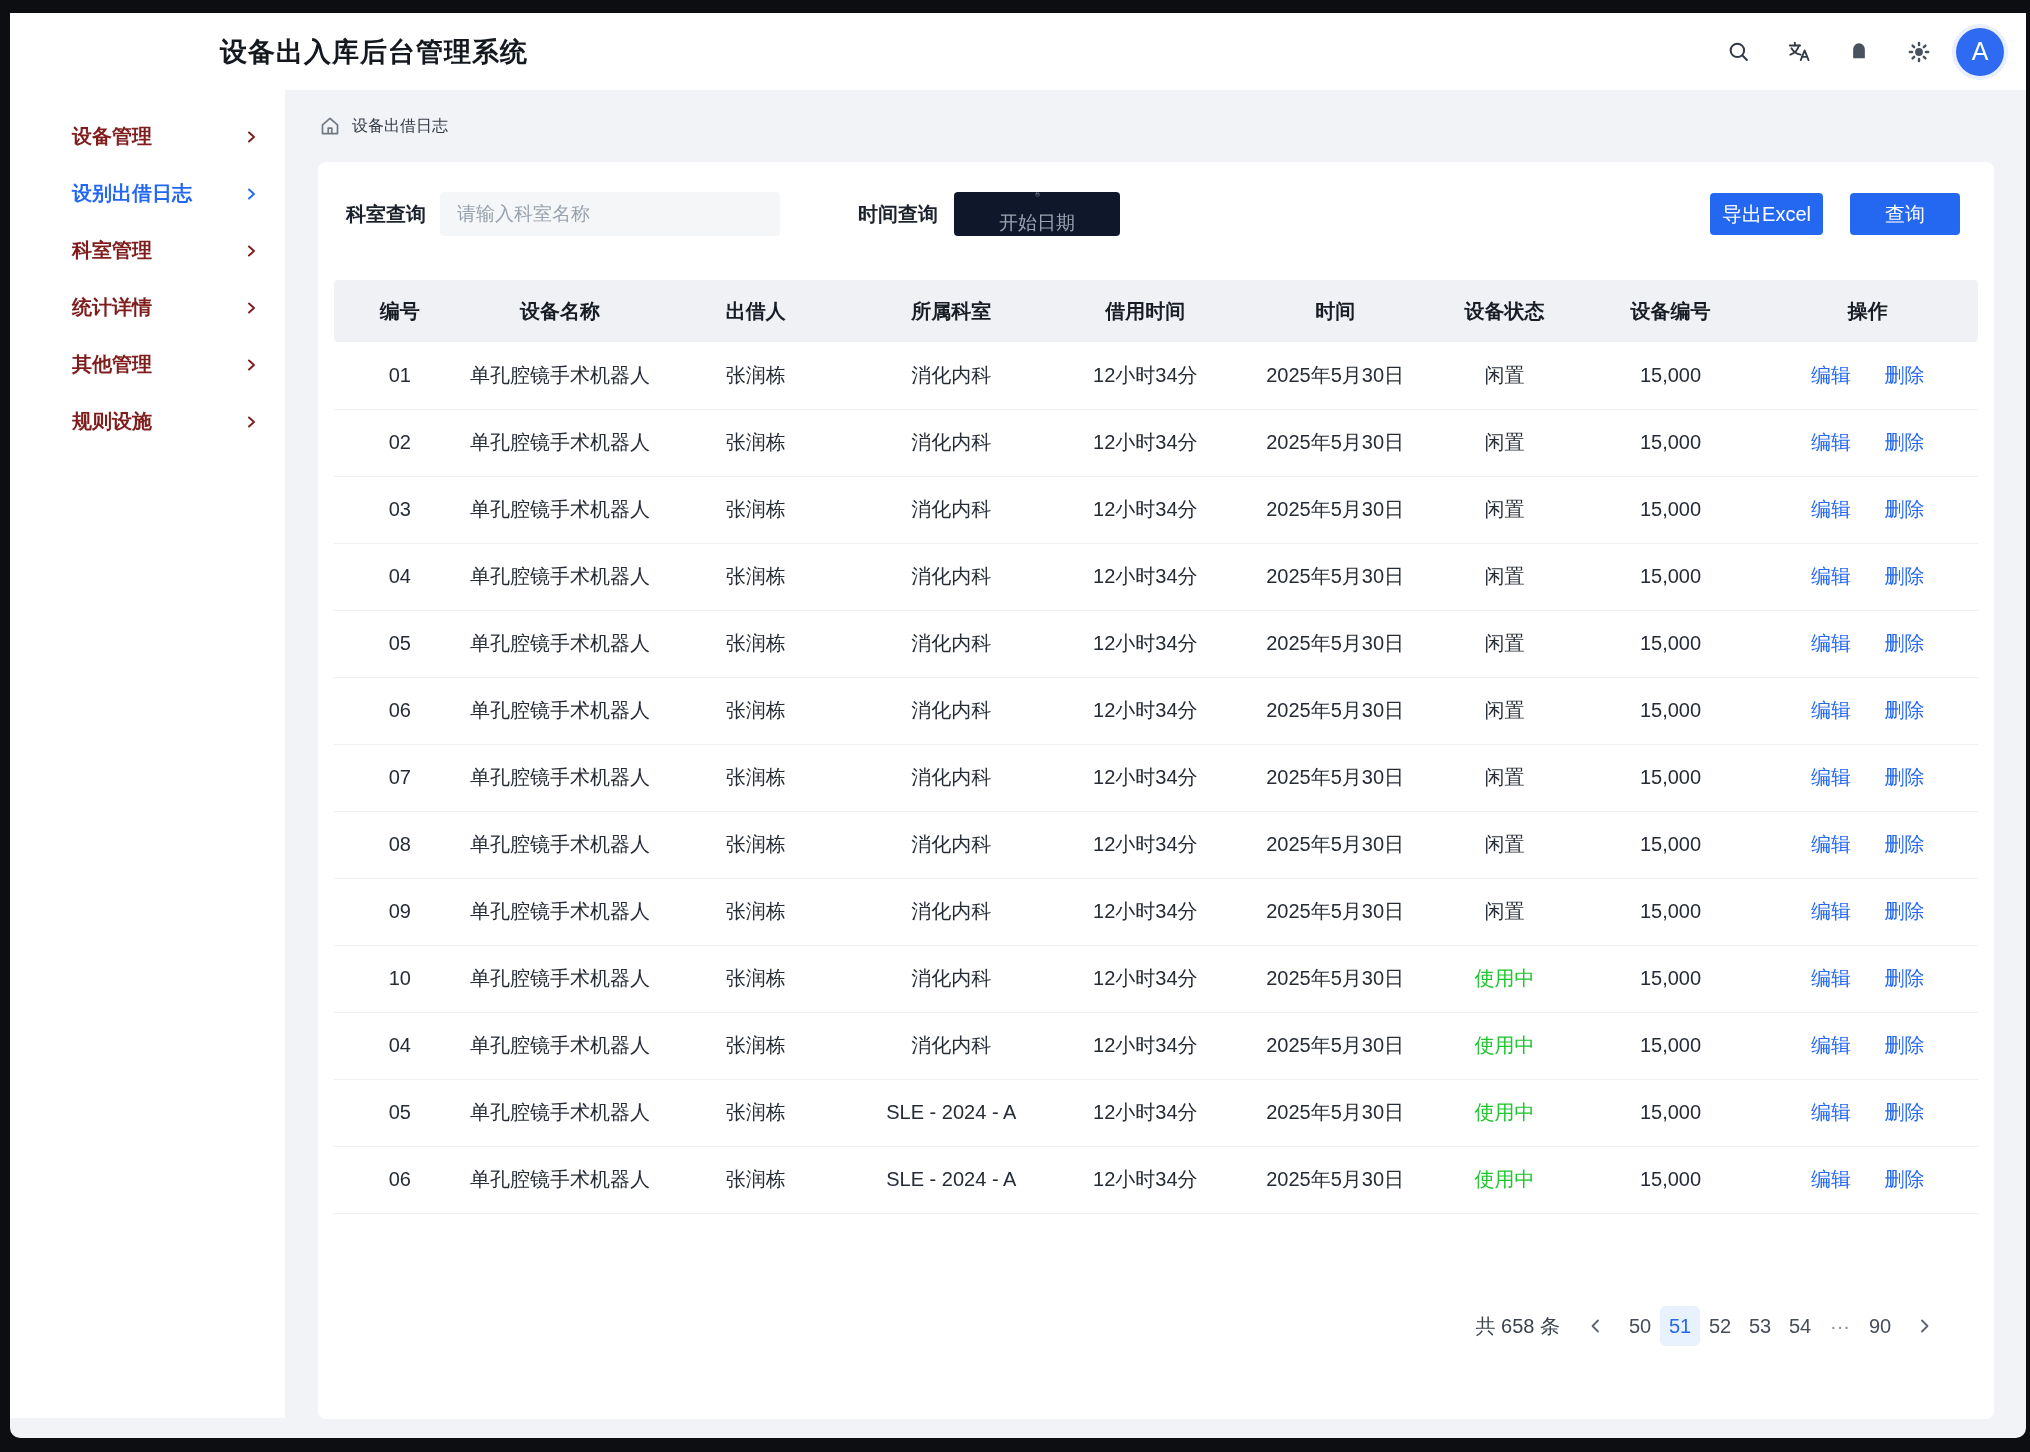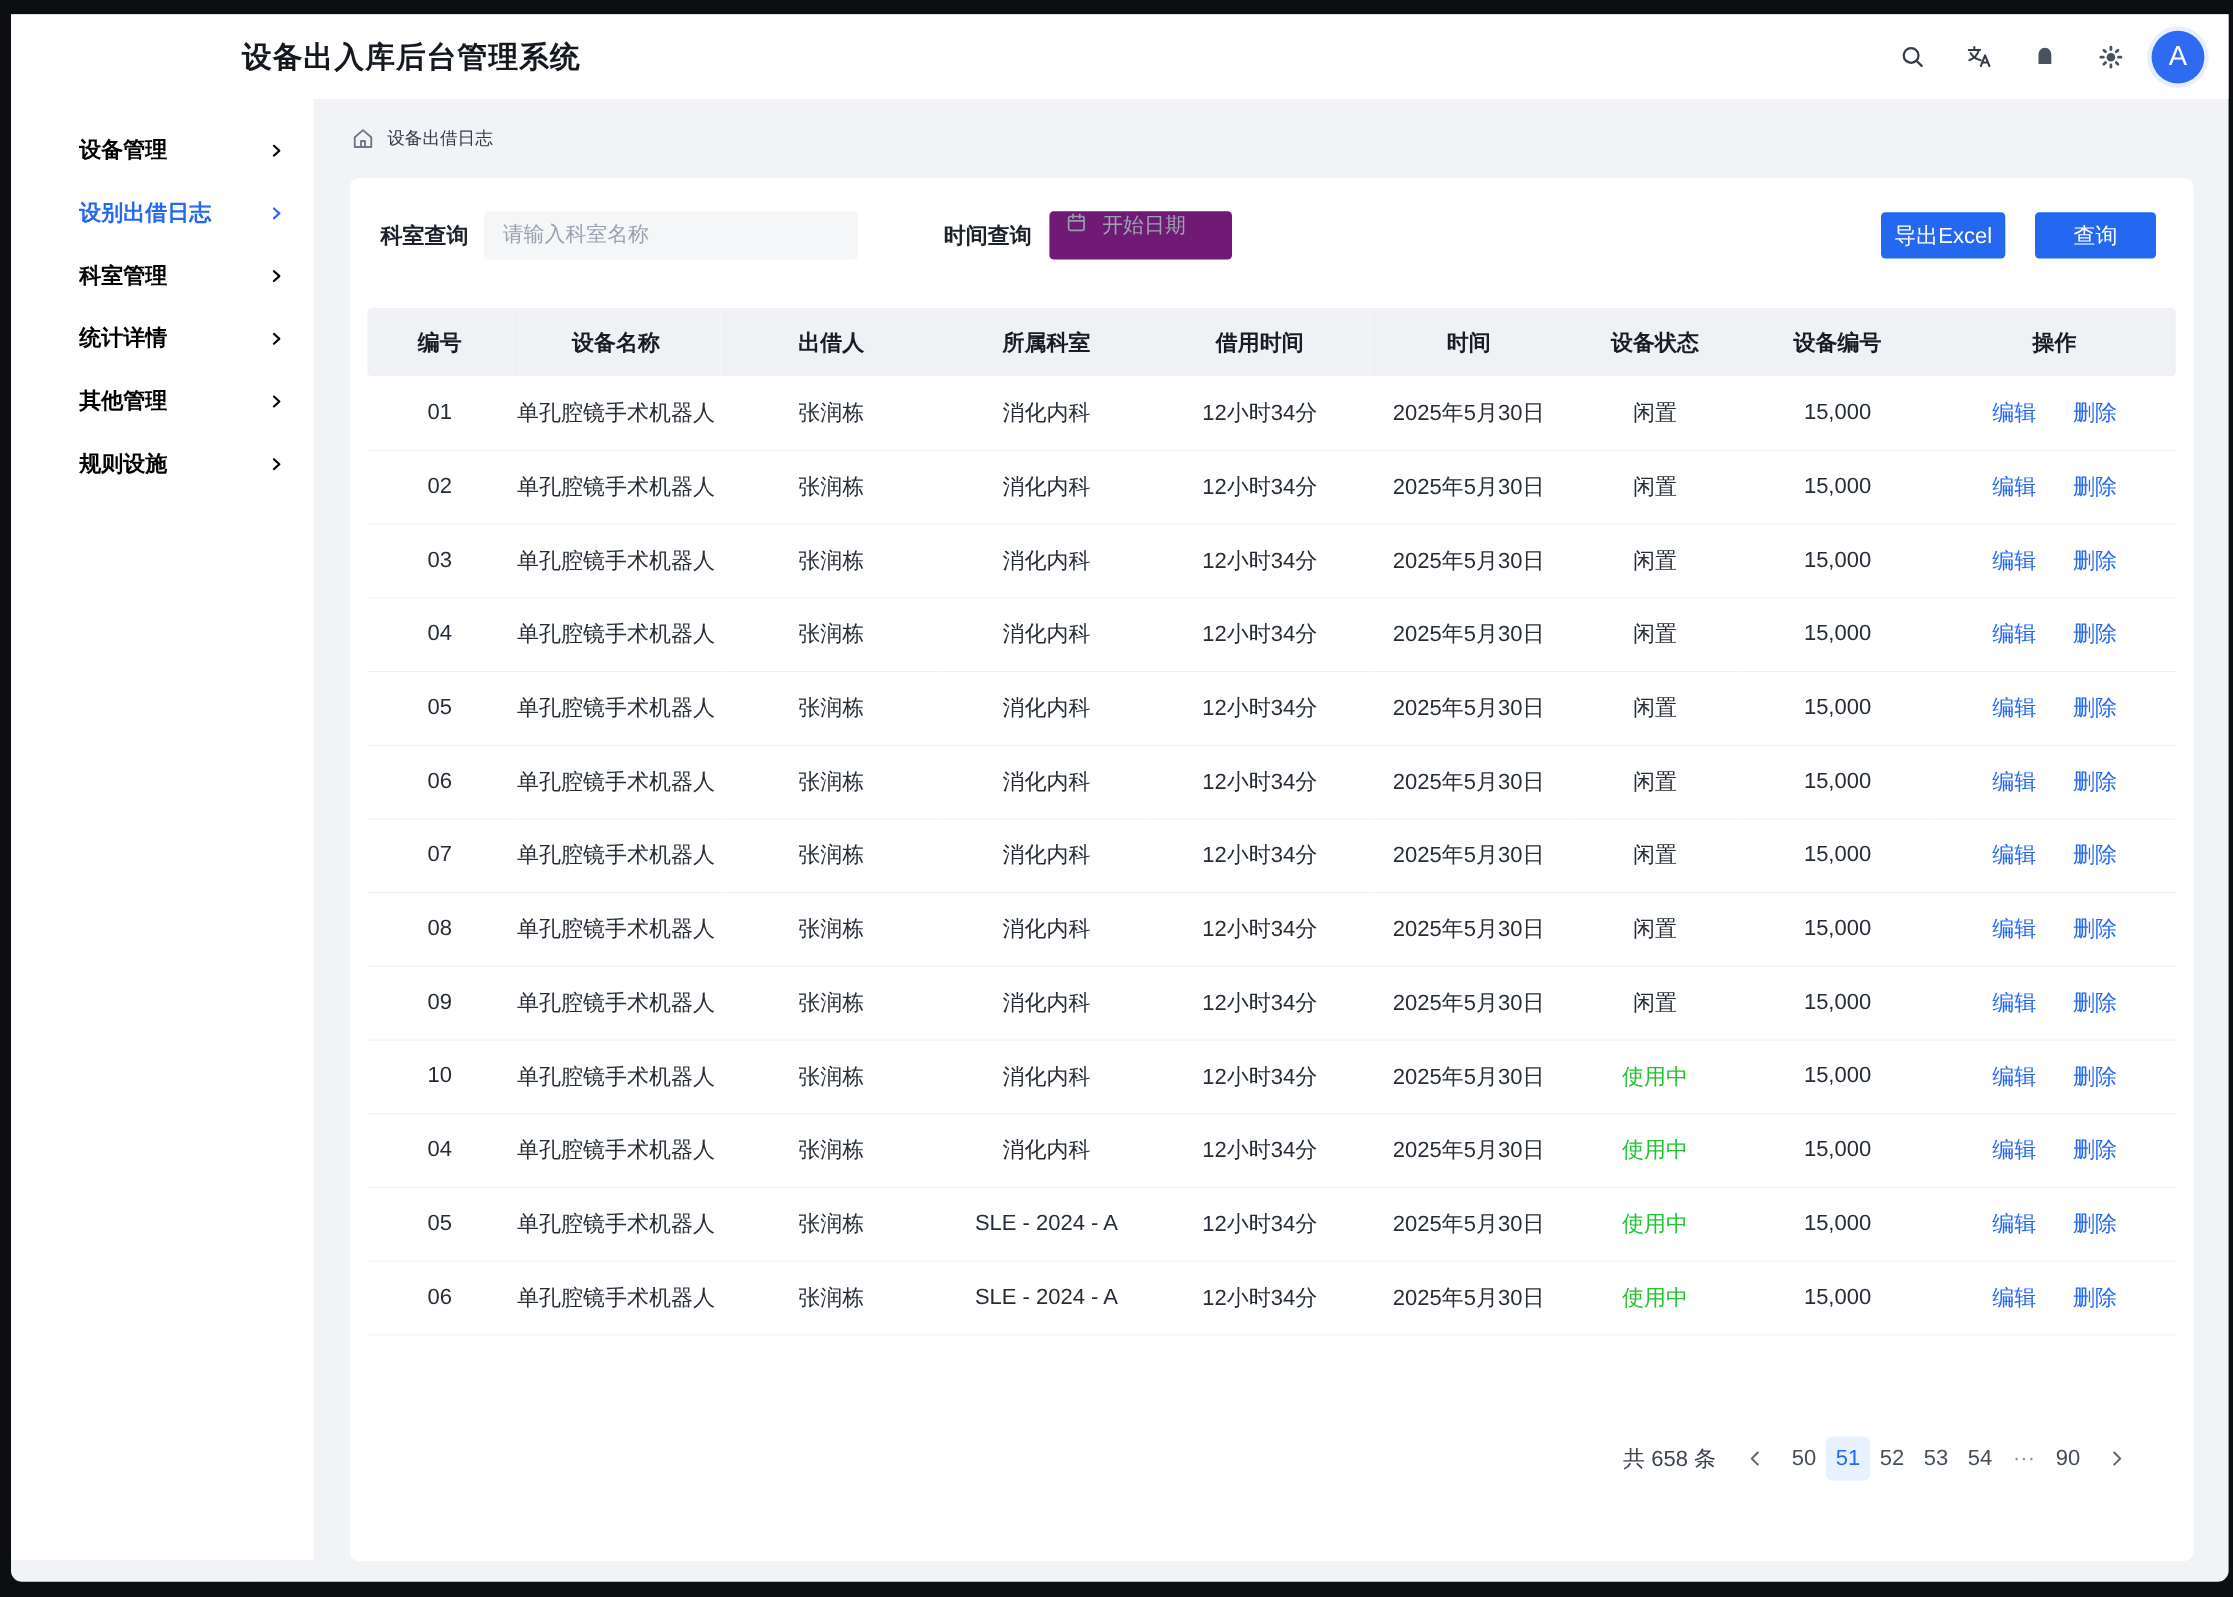--- a/index.html
+++ b/index.html
@@ -25,21 +25,21 @@
   .avatar {
     width:48px; height:48px; border-radius:50%; background:#2e6bf2; color:#fff;
     display:flex; align-items:center; justify-content:center;
     font-size:25px; font-weight:500; box-shadow:0 0 0 4px #e9effc; cursor:pointer;
   }
   
   .content { flex:1; display:flex; min-height:0; }
   .sidebar { width:275px; background:#ffffff; flex-shrink:0; height:calc(100% - 20px); padding-top:18px; }
   .side-item {
     height:57px; display:flex; align-items:center;
-    padding:0 26px 0 62px; color:#000000; font-size:20px; font-weight:600; cursor:pointer;
+    padding:0 26px 0 62px; color:#7f1d1d; font-size:20px; font-weight:600; cursor:pointer;
   }
   .side-item .side-label { flex:1; }
   .side-item.active { color:#2468f2; }
   .side-item svg { flex-shrink:0; }
   .main { flex:1; display:flex; flex-direction:column; min-width:0; }
   .breadcrumb { margin:23px 0 0 33px; height:26px; display:flex; align-items:center; gap:10px; }
   .breadcrumb-label { font-size:16px; color:#343b46; }
   
   .card {
     margin:23px 32px 0 33px; height:1257px; background:#ffffff; border-radius:8px;
@@ -48,22 +48,22 @@
   .filter-row { display:flex; align-items:center; padding:30px 34px 0 28px; }
   .filter-label { font-size:20px; font-weight:700; color:#1c222b; white-space:nowrap; }
   .dept-input {
     margin-left:14px; width:340px; height:44px; background:#f5f6f8; border:none; outline:none;
     border-radius:4px; padding:0 17px; font-size:19px; color:#333a45;
     font-family:"Liberation Sans","DejaVu Sans",sans-serif;
   }
   .dept-input::placeholder { color:#98a2ae; }
   .time-label { margin-left:78px; }
   .date-box {
-    margin-left:16px; width:166px; height:44px; background:#701a75; border-radius:4px;
-    display:flex; align-items:flex-start; padding:0 14px; gap:13px; cursor:pointer;
+    margin-left:16px; width:166px; height:44px; background:#0f172a; border-radius:4px;
+    display:flex; align-items:center; padding:0 14px; gap:13px; cursor:pointer;flex-direction:column;
   }
   .date-placeholder { font-size:19px; color:#9aa3af; }
   .filter-spacer { flex:1; }
   .btn {
     height:42px; border:none; border-radius:4px; background:#2468f2; color:#fff;
     font-size:20px; cursor:pointer; font-family:"Liberation Sans","DejaVu Sans",sans-serif;
   }
   .btn-export { width:113px; }
   .btn-query { width:110px; margin-left:27px; }
   

